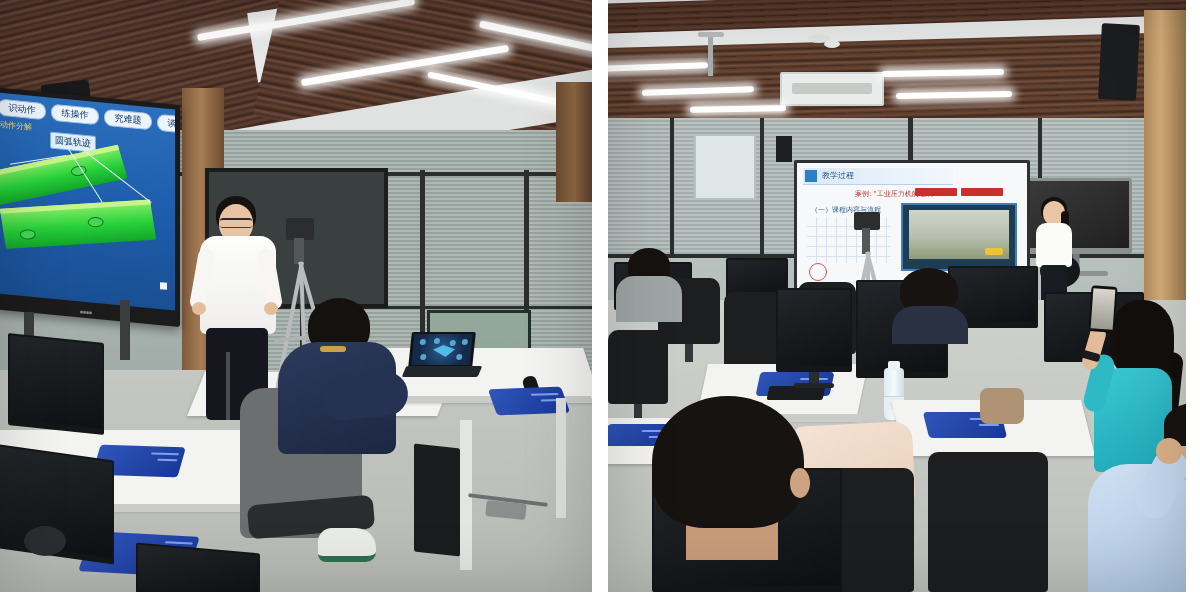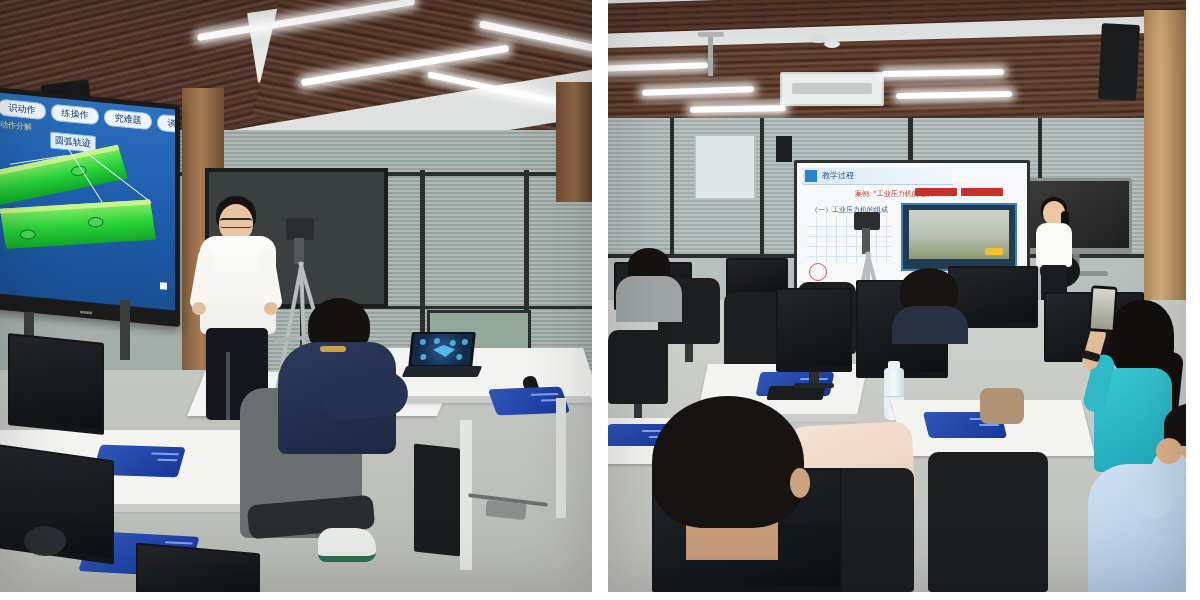--- a/index.html
+++ b/index.html
@@ -417,21 +417,21 @@
       <div class="lay" style="left:50%;bottom:-22px;transform:translateX(-50%);width:64px;height:5px;background:#8e9192;border-radius:3px;"></div>
     </div>
     <div class="lay" style="left:432px;top:254px;width:40px;height:34px;background:#15171a;border-radius:50%;"></div>
 
     <div class="r-screen">
       <div class="hdr">
         <div class="sq"></div>
         <div class="t">教学过程</div>
       </div>
       <div class="subt">案例: "工业压力机的组成"</div>
-      <div class="lft">（一）工业压力机的组成</div>
+      <div class="lft">（一）课程内容与流程</div>
       <div class="grid"></div>
       <div class="circ"></div>
       <div class="bar1"></div>
       <div class="bar2"></div>
       <div class="vid">
         <div class="img"></div>
           <div class="yel"></div>
       </div>
       <div class="tbl"></div>
       <div class="orng"></div>

